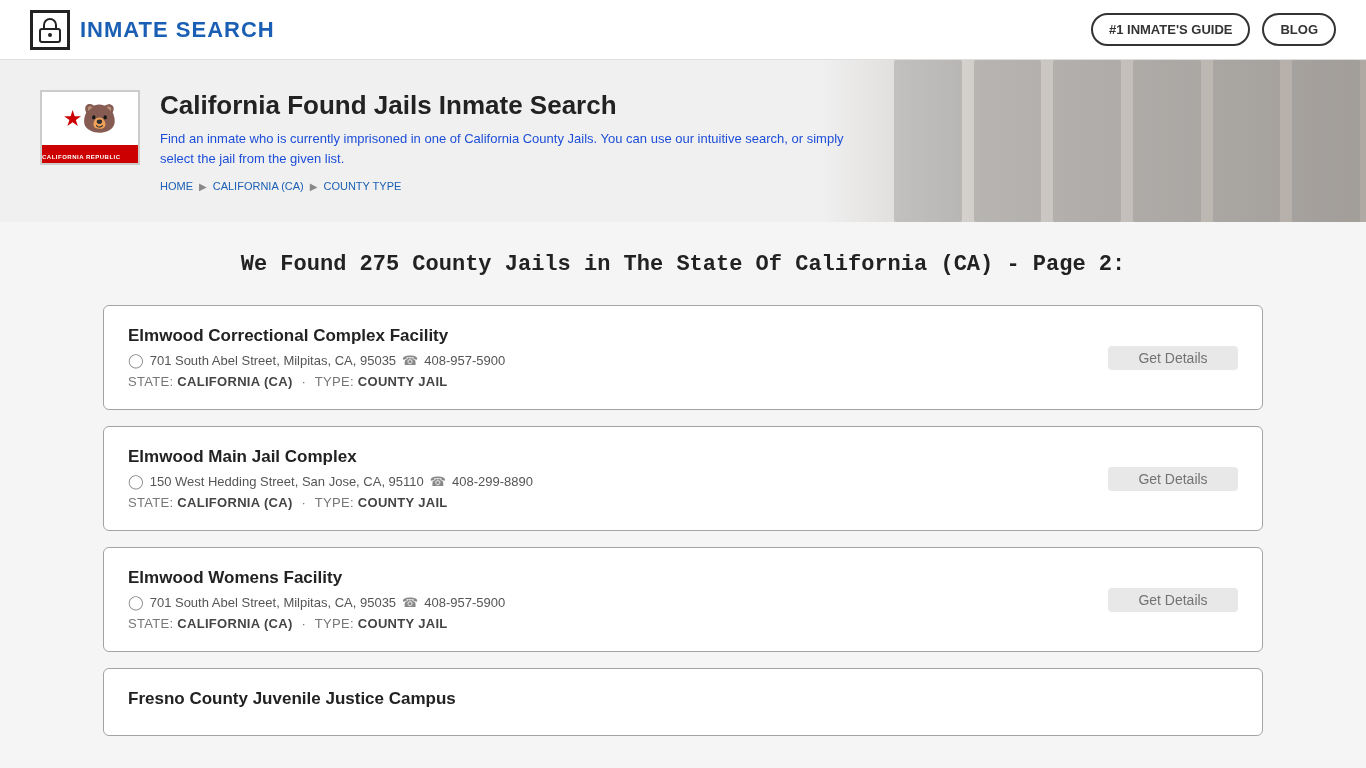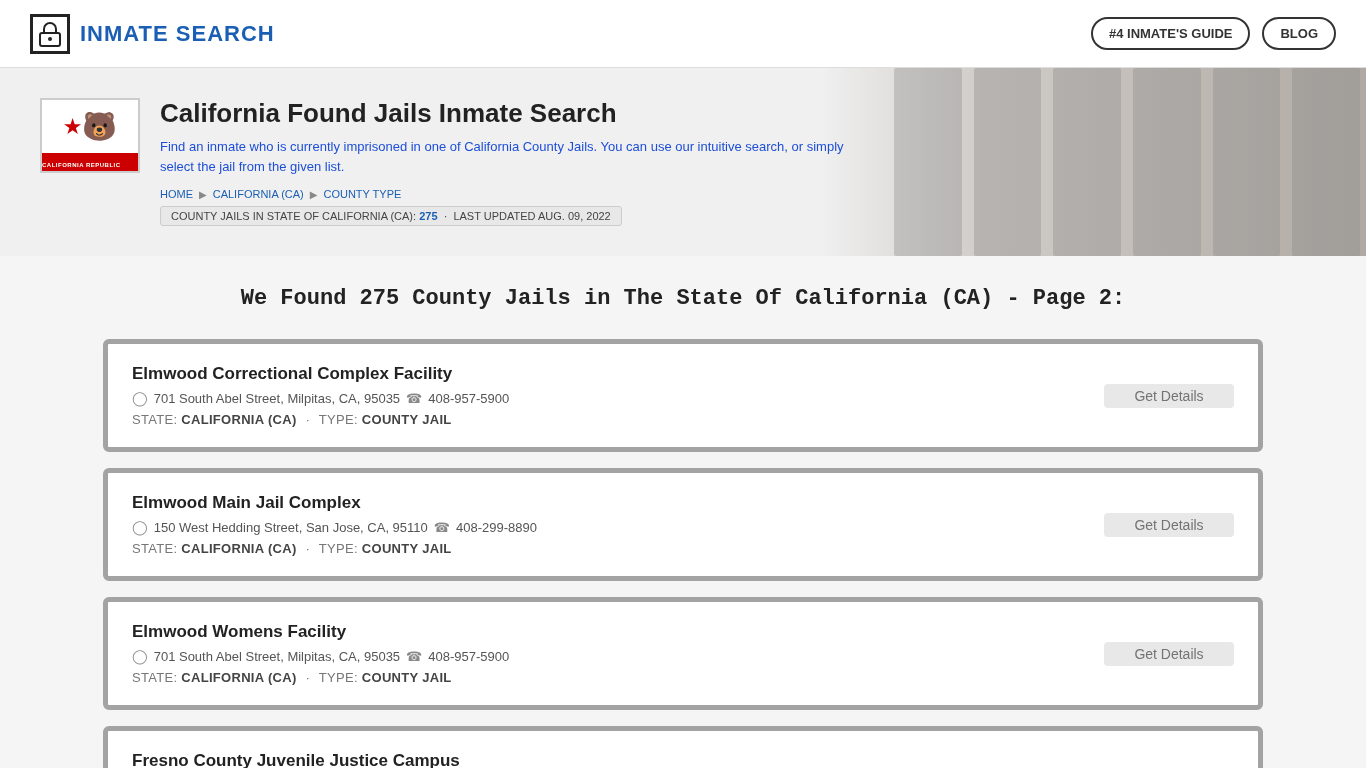--- a/index.html
+++ b/index.html
@@ -3,21 +3,21 @@
   <meta charset="utf-8">
   <style>
     * { box-sizing: border-box; margin: 0; padding: 0; }
     body { font-family: Arial, sans-serif; background: #f5f5f5; color: #333; font-size: 14px; }
 
     
     .header {
       background: #fff;
       border-bottom: 1px solid #ddd;
       padding: 0 30px;
-      height: 68px;
+      height: 60px;
       display: flex;
       align-items: center;
       justify-content: space-between;
       position: relative;
       z-index: 10;
       gap: 31px;
     }
     .header-logo {
       display: flex;
       align-items: center;
@@ -160,21 +160,21 @@
       font-size: 22px;
       font-weight: 700;
       margin-bottom: 28px;
       color: #222;
       font-family: 'Courier New', monospace;
     }
 
     
     .listing-card {
       background: #fff;
-      border: 5px solid #a3a3a3;
+      border: 1px solid #a3a3a3;
       border-radius: 6px;
       margin-bottom: 16px;
       padding: 0;
       overflow: hidden;
     }
     .listing-inner {
       display: flex;
       align-items: center;
       justify-content: space-between;
       padding: 20px 24px;
@@ -229,21 +229,21 @@
     <div class="logo-icon">
       <svg width="28" height="28" viewBox="0 0 28 28">
         <rect x="4" y="13" width="20" height="13" rx="2" fill="none" stroke="#222" stroke-width="2"></rect>
         <path d="M8 13V9a6 6 0 0112 0v4" fill="none" stroke="#222" stroke-width="2"></path>
         <circle cx="14" cy="19" r="2" fill="#222"></circle>
       </svg>
     </div>
     <span class="header-title">INMATE SEARCH</span>
   </a>
   <nav class="header-nav">
-    <button class="btn-outline">#4 INMATE'S GUIDE</button>
+    <button class="btn-outline">#1 INMATE'S GUIDE</button>
     <button class="btn-outline">BLOG</button>
   </nav>
 </header>
 
 <section class="hero">
   <div class="hero-bg"></div>
   <div class="hero-bars">
     <div class="hero-bar"></div>
     <div class="hero-bar"></div>
     <div class="hero-bar"></div>
@@ -263,26 +263,20 @@
     </div>
     <div class="hero-text">
       <h1>California Found Jails Inmate Search</h1>
       <p>Find an inmate who is currently imprisoned in one of California County Jails. You can use our intuitive search, or simply select the jail from the given list.</p>
       <div class="breadcrumb">
         <a class="breadcrumb-link" href="#">HOME</a>
         <span class="breadcrumb-sep">▶</span>
         <a class="breadcrumb-link" href="#">CALIFORNIA (CA)</a>
         <span class="breadcrumb-sep">▶</span>
         <a class="breadcrumb-link" href="#">COUNTY TYPE</a>
-        <span class="breadcrumb-info">
-          <span>COUNTY JAILS IN STATE OF CALIFORNIA (CA):</span>
-          <span style="color:#1a5fb4;font-weight:700;">275</span>
-          &nbsp;·&nbsp;
-          <span>LAST UPDATED AUG. 09, 2022</span>
-        </span>
       </div>
     </div>
   </div>
 </section>
 
 <main class="main">
   <h2 class="page-heading">We Found 275 County Jails in The State Of California (CA) - Page 2:</h2>
 
   <div id="listings-container">
       <div class="listing-card">

